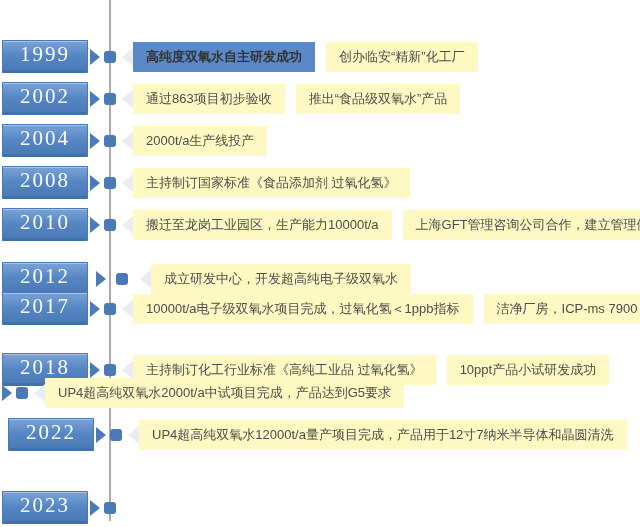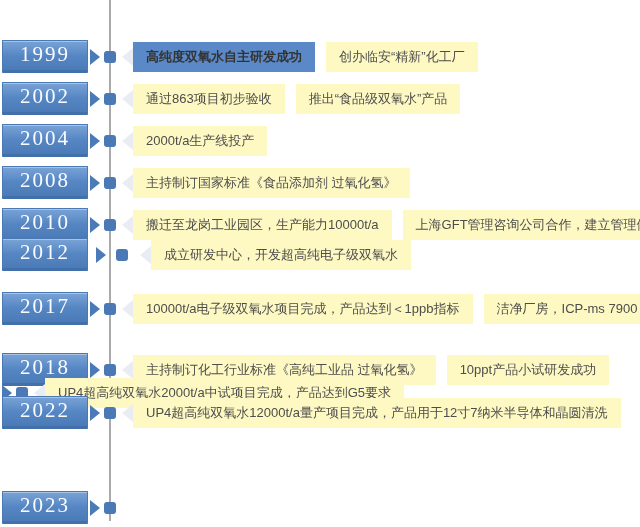--- a/index.html
+++ b/index.html
@@ -126,21 +126,21 @@
         <div class="items">
           <div class="milestone">
             <div class="ms-tip"></div>
             <div class="ms-box">搬迁至龙岗工业园区，生产能力10000t/a</div>
           </div>
           <div class="milestone">
             <div class="ms-box">上海GFT管理咨询公司合作，建立管理体系</div>
           </div>
         </div>
       </div>
-      <div class="row" style="top: 238px; gap: 6px;">
+      <div class="row" style="top: 262px; gap: 6px;">
         <div class="year-box">
           <span class="year-label">2012</span>
         </div>
         <div class="year-tip"></div>
         <div class="dot"></div>
         <div class="items">
           <div class="milestone">
             <div class="ms-tip"></div>
             <div class="ms-box">成立研发中心，开发超高纯电子级双氧水</div>
           </div>
@@ -148,21 +148,21 @@
       </div>
       <div class="row" style="top: 292px;">
         <div class="year-box">
           <span class="year-label">2017</span>
         </div>
         <div class="year-tip"></div>
         <div class="dot"></div>
         <div class="items">
           <div class="milestone">
             <div class="ms-tip"></div>
-            <div class="ms-box">10000t/a电子级双氧水项目完成，产品达到＜1ppb指标</div>
+            <div class="ms-box">10000t/a电子级双氧水项目完成，过氧化氢＜1ppb指标</div>
           </div>
           <div class="milestone">
             <div class="ms-box">洁净厂房，ICP-ms 7900</div>
           </div>
         </div>
       </div>
       <div class="row" style="top: 334px; margin-top: 19px;">
         <div class="year-box">
           <span class="year-label">2018</span>
         </div>
@@ -181,21 +181,21 @@
       <div class="row" style="top: 376px;">
         <div class="year-tip"></div>
         <div class="dot"></div>
         <div class="items">
           <div class="milestone">
             <div class="ms-tip"></div>
             <div class="ms-box">UP4超高纯双氧水2000t/a中试项目完成，产品达到G5要求</div>
           </div>
         </div>
       </div>
-      <div class="row" style="top: 396px;">
+      <div class="row" style="top: 418px; padding-left: 6px;">
         <div class="year-box">
           <span class="year-label">2022</span>
         </div>
         <div class="year-tip"></div>
         <div class="dot"></div>
         <div class="items">
           <div class="milestone">
             <div class="ms-tip"></div>
             <div class="ms-box">UP4超高纯双氧水12000t/a量产项目完成，产品用于12寸7纳米半导体和晶圆清洗</div>
           </div>

